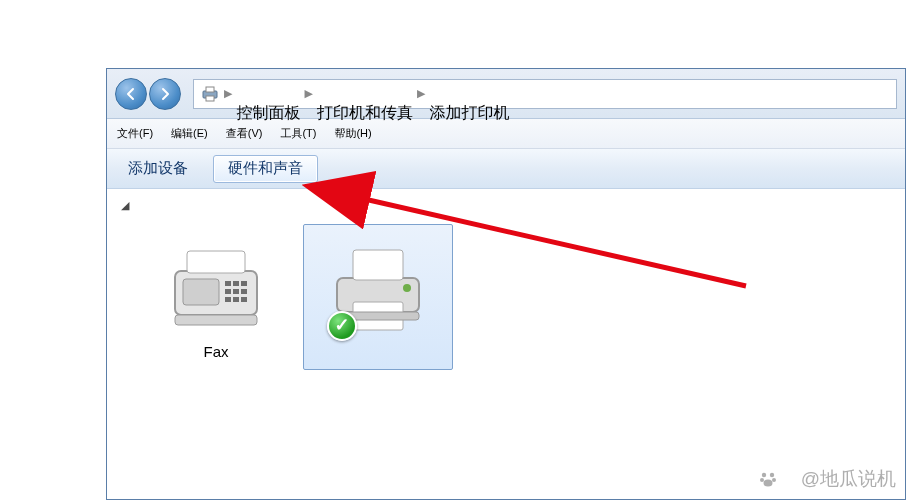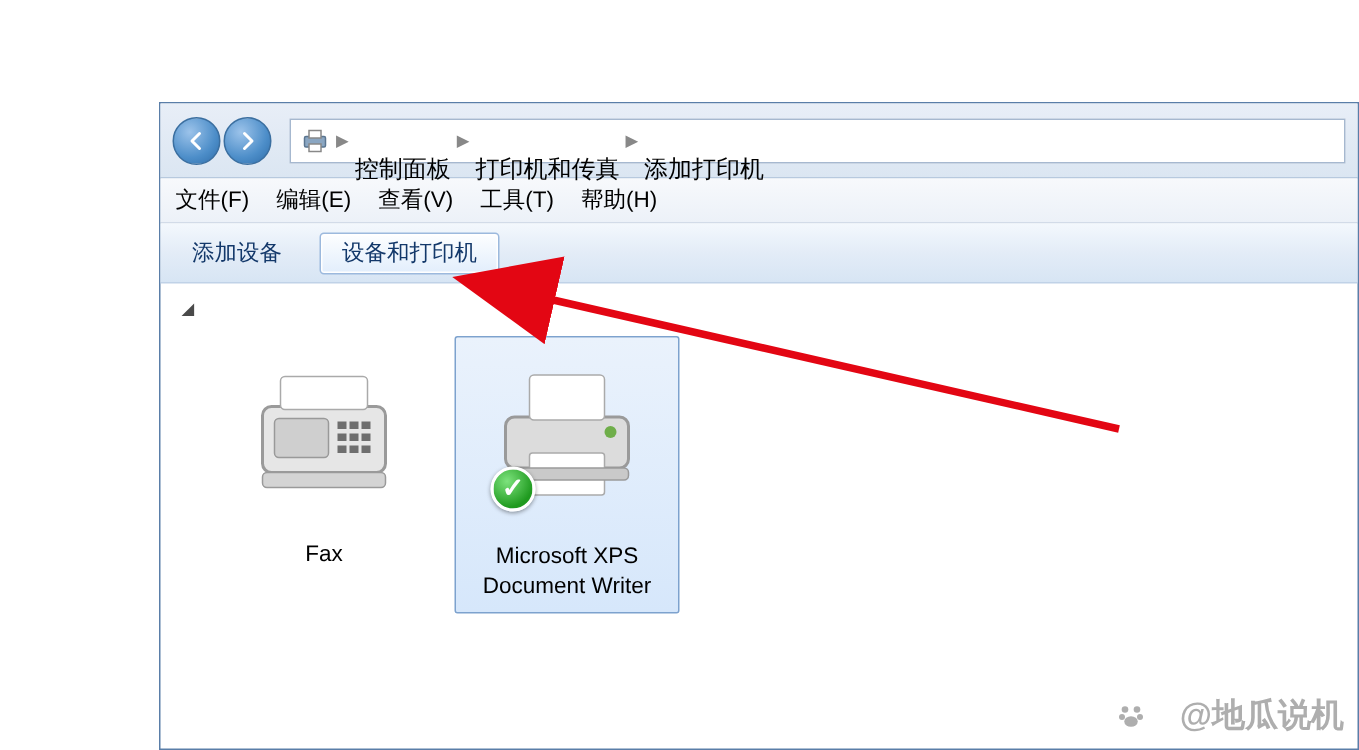--- a/index.html
+++ b/index.html
@@ -62,21 +62,21 @@
     display: flex; align-items: center; justify-content: center;
   }
   .menubar {
     height: 30px;
     background: linear-gradient(to bottom, #f7f9fc, #ecf1f8);
     border-bottom: 1px solid #d2dbe8;
     display: flex;
     align-items: center;
     padding: 0 10px;
     gap: 18px;
-    font-size: 15px;
+    font-size: 11px;
   }
   .menu-item { color: #000; cursor: default; }
   .toolbar {
     height: 40px;
     background: linear-gradient(to bottom, #f3f8fd, #e3ecf7 50%, #d7e5f4);
     border-bottom: 1px solid #c0d2e7;
     display: flex;
     align-items: center;
     padding: 0 6px;
     gap: 10px;
@@ -122,43 +122,43 @@
     text-align: center;
     font-size: 15px;
     line-height: 1.3;
   }
   .item.selected {
     border: 1px solid #7da2ce;
     background: linear-gradient(to bottom, #eaf2fc, #d6e7fb);
     border-radius: 2px;
   }
   .item-icon { width: 110px; height: 110px; display:flex; align-items:center; justify-content:center; }
-  .item-label { margin-top: 18px; color: #000; }
+  .item-label { margin-top: 0; color: #000; }
   .checkmark {
     position: absolute;
     width: 30px; height: 30px;
     border-radius: 50%;
     background: radial-gradient(circle at 35% 30%, #7de37d, #1f9a1f 70%);
     border: 2px solid #fff;
     box-shadow: 0 1px 3px rgba(0,0,0,.4);
     display: flex; align-items: center; justify-content: center;
     color: #fff; font-size: 18px; font-weight: bold;
   }
   .arrow-overlay {
     position: absolute;
     pointer-events: none;
     z-index: 50;
   }
   .watermark {
     position: absolute;
     right: 10px;
     bottom: 8px;
-    font-size: 22px;
+    font-size: 19px;
     color: rgba(120,120,120,.6);
-    display: flex; align-items: center; gap: 22px; font-weight: bold;
+    display: flex; align-items: center; gap: 22px;
   }
   .paw {
     width: 22px; height: 22px;
     display: inline-flex; align-items:center; justify-content:center;
   }
 </style>
 </head>
 <body>
 
 <div class="window">
@@ -196,21 +196,21 @@
   <div class="menubar">
     <span class="menu-item">文件(F)</span>
     <span class="menu-item">编辑(E)</span>
     <span class="menu-item">查看(V)</span>
     <span class="menu-item">工具(T)</span>
     <span class="menu-item">帮助(H)</span>
   </div>
 
   <div class="toolbar">
     <div class="tool-btn">添加设备</div>
-    <div class="tool-btn highlight">设备和打印机</div>
+    <div class="tool-btn highlight">硬件和声音</div>
   </div>
 
   <div class="content">
     <div class="cat-header">
       <span class="tri">◢</span>
     </div>
     <div class="items">
 
       <div class="item">
         <div class="item-icon">
@@ -239,21 +239,20 @@
         <div class="item-icon" style="position:relative;">
           <svg width="110" height="100" viewBox="0 0 110 100">
             <rect x="14" y="40" width="82" height="34" rx="6" fill="#dcdcdc" stroke="#9a9a9a" stroke-width="2"></rect>
             <rect x="30" y="12" width="50" height="30" rx="3" fill="#fff" stroke="#aaa"></rect>
             <rect x="30" y="64" width="50" height="28" rx="2" fill="#fff" stroke="#aaa"></rect>
             <circle cx="84" cy="50" r="4" fill="#6fae4a"></circle>
             <rect x="14" y="74" width="82" height="8" rx="3" fill="#c9c9c9" stroke="#9a9a9a"></rect>
           </svg>
           <div class="checkmark" style="left:4px; bottom:2px;">✓</div>
         </div>
-        <div class="item-label">Microsoft XPS Document Writer</div>
       </div>
 
     </div>
   </div>
 
 </div>
 
 <svg class="arrow-overlay" style="left:0;top:0;" width="906" height="500">
   <defs>
     <marker id="arrowhead" markerWidth="14" markerHeight="12" refX="2" refY="6" orient="auto">

